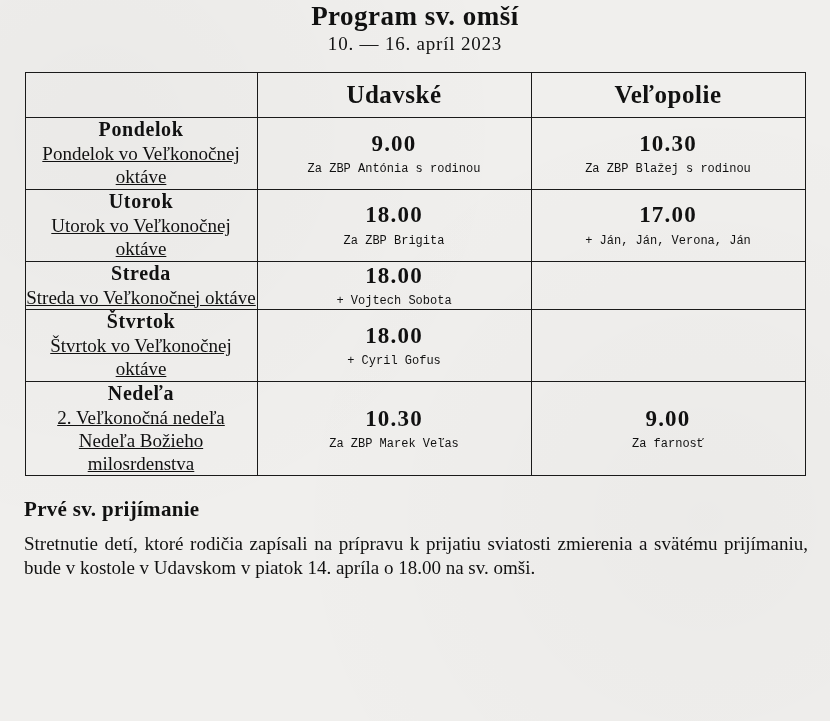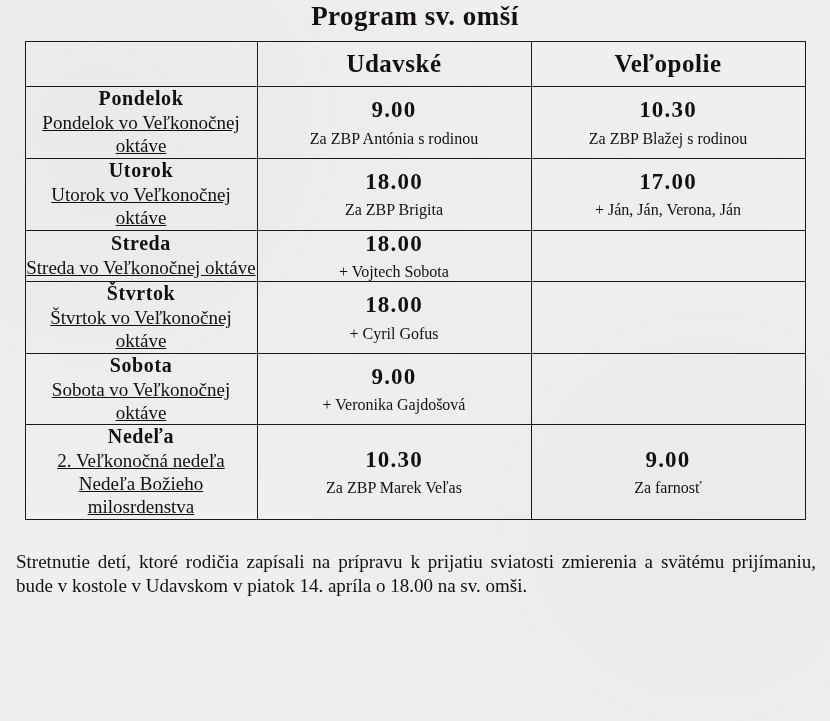--- a/index.html
+++ b/index.html
@@ -16,21 +16,21 @@
   }
   .page {
     position: relative;
     width: 830px;
     height: 721px;
     background: #f0efed;
     background-image:
       radial-gradient(circle at 12% 18%, rgba(0,0,0,0.025) 0%, rgba(0,0,0,0) 45%),
       radial-gradient(circle at 85% 72%, rgba(0,0,0,0.02) 0%, rgba(0,0,0,0) 50%);
     box-sizing: border-box;
-    padding: 0 8px;
+    padding: 0 16px;
   }
   .title {
     text-align: center;
     font-size: 27px;
     font-weight: bold;
     letter-spacing: 0.5px;
     padding-top: 2px;
     line-height: 1.05;
   }
   .subtitle {
@@ -81,23 +81,24 @@
     text-align: center;
     padding: 7px 4px 9px 4px;
   }
   .mass-time {
     font-size: 23px;
     font-weight: bold;
     letter-spacing: 1.2px;
     line-height: 1.15;
   }
   .mass-intent {
-    font-size: 16px;
+    font-size: 12px;
     line-height: 1.2;
     padding-top: 5px;
+    font-family: Liberation Mono, monospace;
   }
   .empty-cell { }
 
   .footer {
     padding: 10px 6px 0 8px;
   }
   .footer-heading {
     font-size: 21px;
     font-weight: bold;
     letter-spacing: 0.3px;
@@ -111,20 +112,21 @@
     max-width: 800px;
     margin-top: 7px;
   }
 </style>
 </head>
 <body>
 
 <div class="page">
 
   <div class="title">Program sv. omší</div>
+  <div class="subtitle">10. — 16. apríl 2023</div>
 
   <table class="schedule">
     <colgroup>
       <col class="col-day">
       <col class="col-loc">
       <col class="col-loc">
     </colgroup>
     <thead>
       <tr>
         <th class="head-cell"></th>
@@ -186,48 +188,36 @@
             </div>
           </td>
           <td class="mass-cell">
             <div class="mass-time">18.00</div>
             <div class="mass-intent">+ Cyril Gofus</div>
           </td>
           <td class="mass-cell empty-cell"></td>
         </tr>
         <tr>
           <td class="day-cell">
-            <div class="day-name">Sobota</div>
-            <div class="day-sub">
-              <div>Sobota vo Veľkonočnej oktáve</div>
-            </div>
-          </td>
-          <td class="mass-cell">
-            <div class="mass-time">9.00</div>
-            <div class="mass-intent">+ Veronika Gajdošová</div>
-          </td>
-          <td class="mass-cell empty-cell"></td>
-        </tr>
-        <tr>
-          <td class="day-cell">
             <div class="day-name">Nedeľa</div>
             <div class="day-sub">
               <div>2. Veľkonočná nedeľa</div>
               <div>Nedeľa Božieho milosrdenstva</div>
             </div>
           </td>
           <td class="mass-cell">
             <div class="mass-time">10.30</div>
             <div class="mass-intent">Za ZBP Marek Veľas</div>
           </td>
           <td class="mass-cell">
             <div class="mass-time">9.00</div>
             <div class="mass-intent">Za farnosť</div>
           </td>
         </tr>
       </tbody>
   </table>
 
   <div class="footer">
+    <div class="footer-heading">Prvé sv. prijímanie</div>
     <div class="footer-text">Stretnutie detí, ktoré rodičia zapísali na prípravu k prijatiu sviatosti zmierenia a svätému prijímaniu, bude v kostole v Udavskom v piatok 14. apríla o 18.00 na sv. omši.</div>
   </div>
 
 </div>
 
 </body></html>

